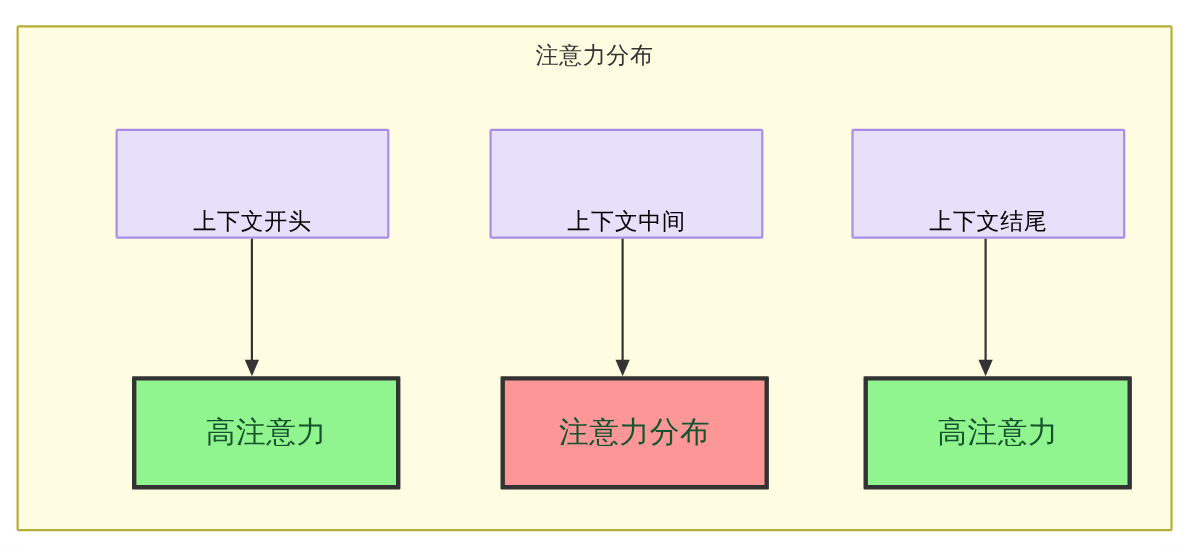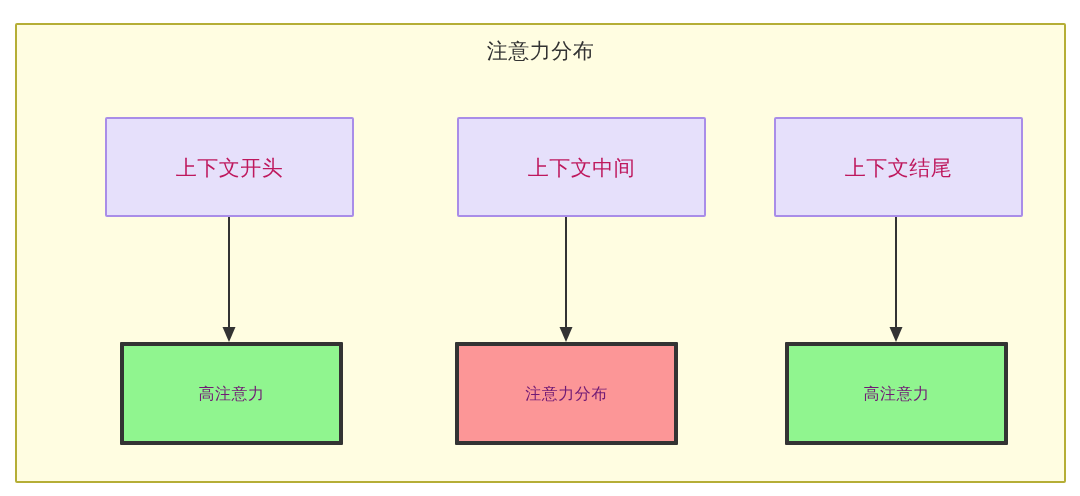--- a/index.html
+++ b/index.html
@@ -51,46 +51,46 @@
   
   .node-top {
     position: absolute;
     box-sizing: border-box;
     width: 249px;
     height: 100px;
     background: #e6e0fb;
     border: 2px solid #a98de8;
     border-radius: 2px;
     display: flex;
-    align-items: center;
+    align-items: flex-end;
     justify-content: center;
     font-size: 21px;
     line-height: 27px;
-    color: #be185d;
+    color: #000000;
     letter-spacing: 0.5px;
     white-space: nowrap;
   }
   .node-top.col1 { left: 88px;  top: 92px; }
-  .node-top.col2 { left: 428px; top: 92px; margin-left: 12px; }
+  .node-top.col2 { left: 428px; top: 92px; }
   .node-top.col3 { left: 757px; top: 92px; }
 
   
   .node-bottom {
     position: absolute;
     box-sizing: border-box;
-    width: 223px;
+    width: 244px;
     height: 103px;
     border: 4px solid #333333;
     border-radius: 1px;
     display: flex;
     align-items: center;
     justify-content: center;
-    font-size: 16px;
+    font-size: 27px;
     line-height: 27px;
-    color: #701a75;
+    color: #14532d;
     letter-spacing: 0.5px;
     white-space: nowrap;
   }
   .node-bottom.col1 { left: 103px; top: 317px; }
   .node-bottom.col2 { left: 438px; top: 317px; }
   .node-bottom.col3 { left: 768px; top: 317px; }
 
   .fill-green { background: #90f58f; }
   .fill-red   { background: #fc9697; }
 

